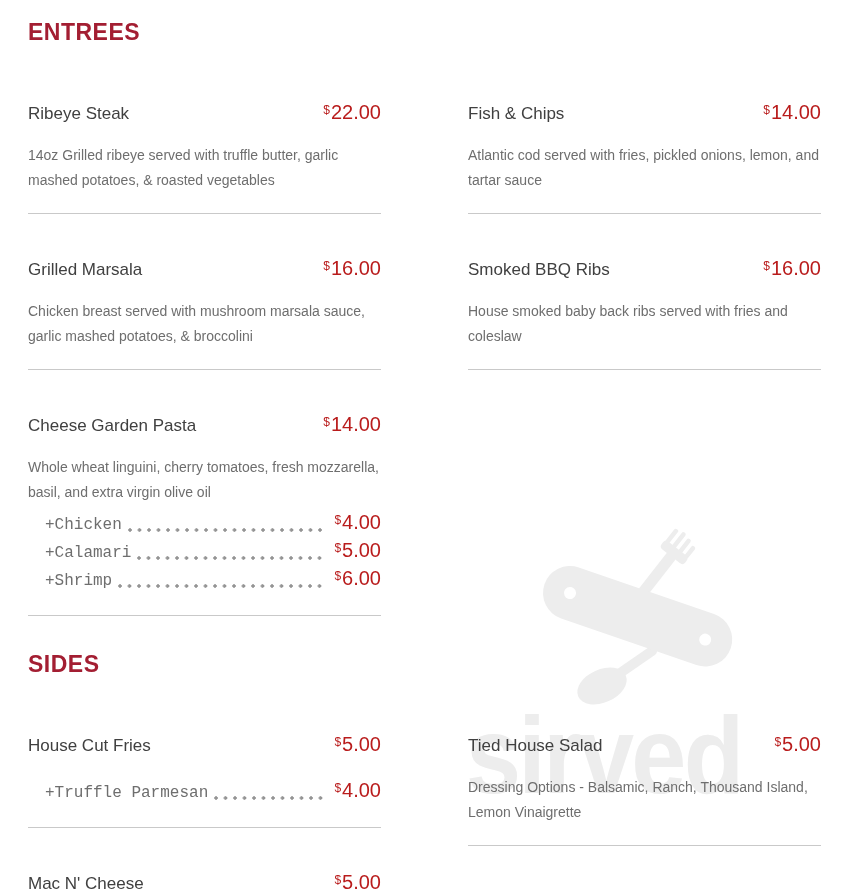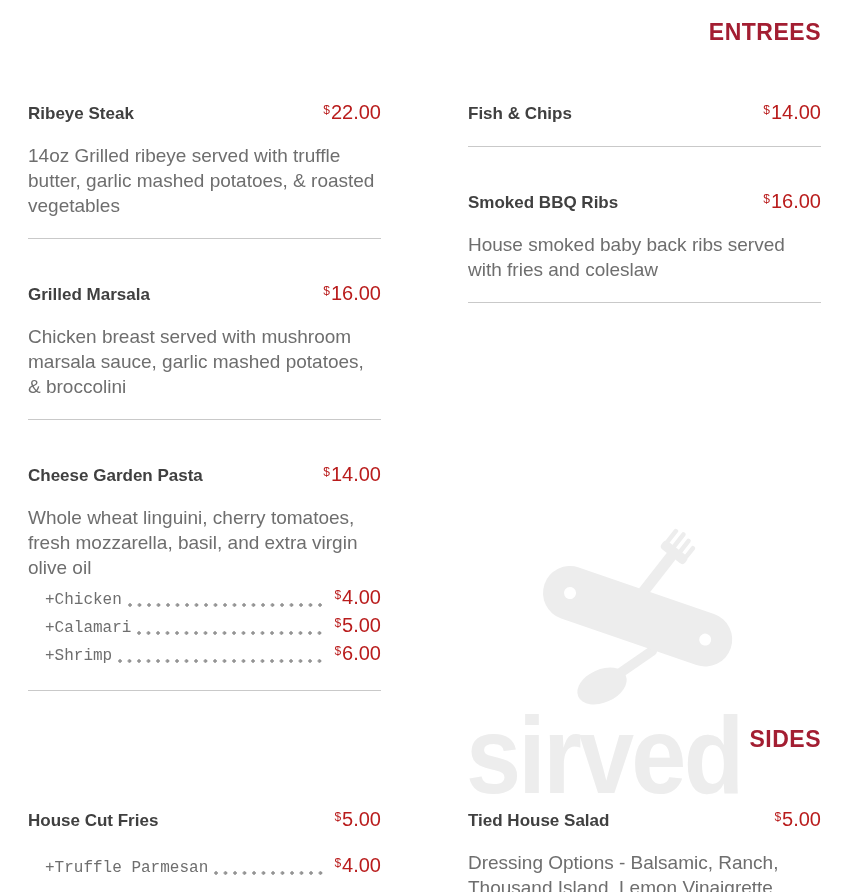--- a/index.html
+++ b/index.html
@@ -22,32 +22,32 @@
   .wm-logo{position:absolute;left:528px;top:528px;}
   .wm-text{
     position:absolute;left:466px;top:700px;
     font-size:110px;font-weight:700;letter-spacing:-3px;line-height:1;
     color:var(--watermark);
     transform:scaleX(0.9);transform-origin:left top;
   }
   
   .menu{position:relative;z-index:1;}
   .section-title{
-    margin:0 0 52px;text-align:right;
+    margin:0 0 52px;text-align:left;
     font-size:23px;line-height:28px;font-weight:700;letter-spacing:.5px;
     color:var(--accent);
   }
   .menu-section + .menu-section{margin-top:34px;}
   .section-body{display:grid;grid-template-columns:353px 353px;column-gap:87px;align-items:start;}
   .menu-item + .menu-item{margin-top:40px;}
   .item-header{display:flex;justify-content:space-between;align-items:baseline;line-height:24px;}
-  .item-name{margin:0;font-size:17px;font-weight:700;color:var(--text-dark);}
+  .item-name{margin:0;font-size:17px;font-weight:400;color:var(--text-dark);}
   .item-price,.addon-price{font-size:20px;font-weight:400;color:#b91c1c;white-space:nowrap;}
   .cur{font-size:12px;vertical-align:5px;margin-right:1px;}
-  .item-desc{margin:17px 0 0;font-size:19px;line-height:25px;color:var(--text-muted);}
+  .item-desc{margin:17px 0 0;font-size:14px;line-height:25px;color:var(--text-muted);}
   .addons{margin-top:4px;}
   .addons.no-desc{margin-top:19px;}
   .addon{display:flex;align-items:baseline;padding-left:17px;line-height:23px;}
   .addon-label{font-size:16px;color:var(--text-muted);white-space:nowrap;font-family:Liberation Mono, monospace;}
   .dots{
     flex:1 1 auto;align-self:flex-end;height:4px;margin:0 10px 5px 6px;
     background-image:radial-gradient(circle at 2px 2px,#949494 1.5px,transparent 1.9px);
     background-size:9.5px 4px;background-repeat:repeat-x;
   }
   .divider{border-bottom:1px solid var(--divider);margin-top:20px;}
@@ -136,20 +136,21 @@
 </div>
     <div class="divider"></div>
   </article>
 </div>
       <div class="menu-column">
   <article class="menu-item">
     <div class="item-header">
       <h3 class="item-name">Fish &amp; Chips</h3>
       <div class="item-price"><span class="cur">$</span><span class="amt">14.00</span></div>
     </div>
+    <p class="item-desc">Atlantic cod served with fries, pickled onions, lemon, and tartar sauce</p>
 
     <div class="divider"></div>
   </article>
 
   <article class="menu-item">
     <div class="item-header">
       <h3 class="item-name">Smoked BBQ Ribs</h3>
       <div class="item-price"><span class="cur">$</span><span class="amt">16.00</span></div>
     </div>
     <p class="item-desc">House smoked baby back ribs served with fries and coleslaw</p>

